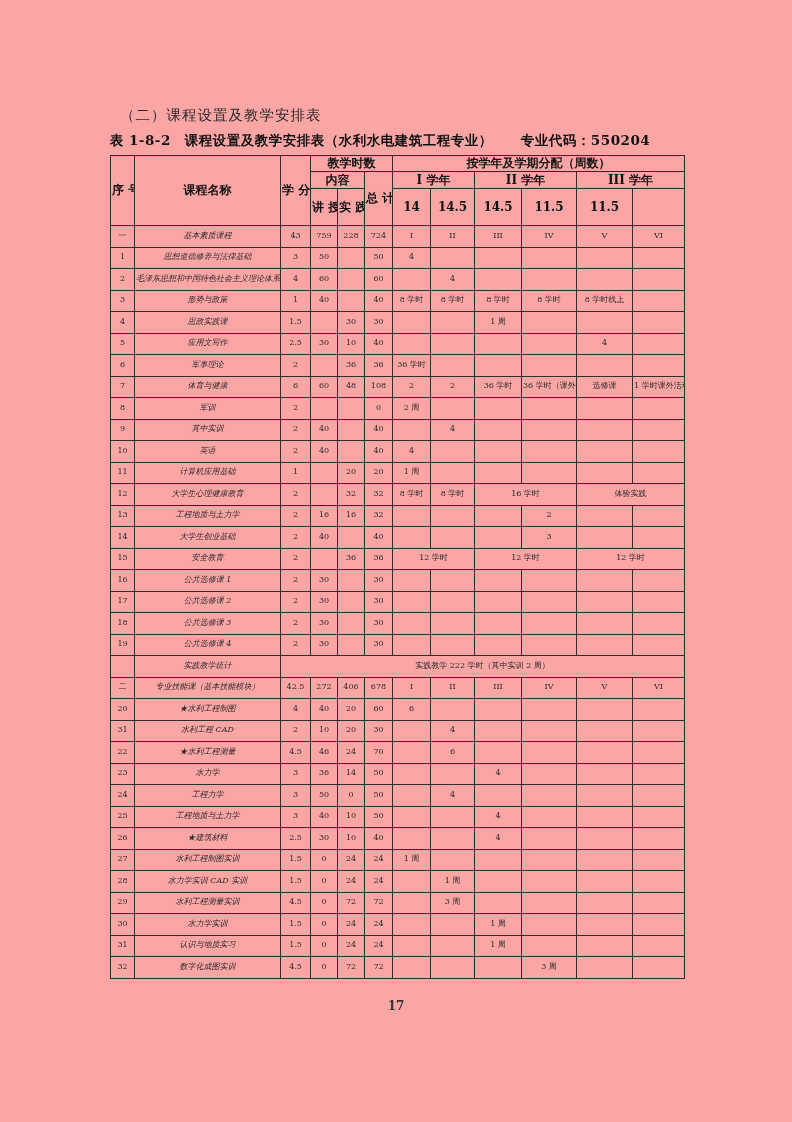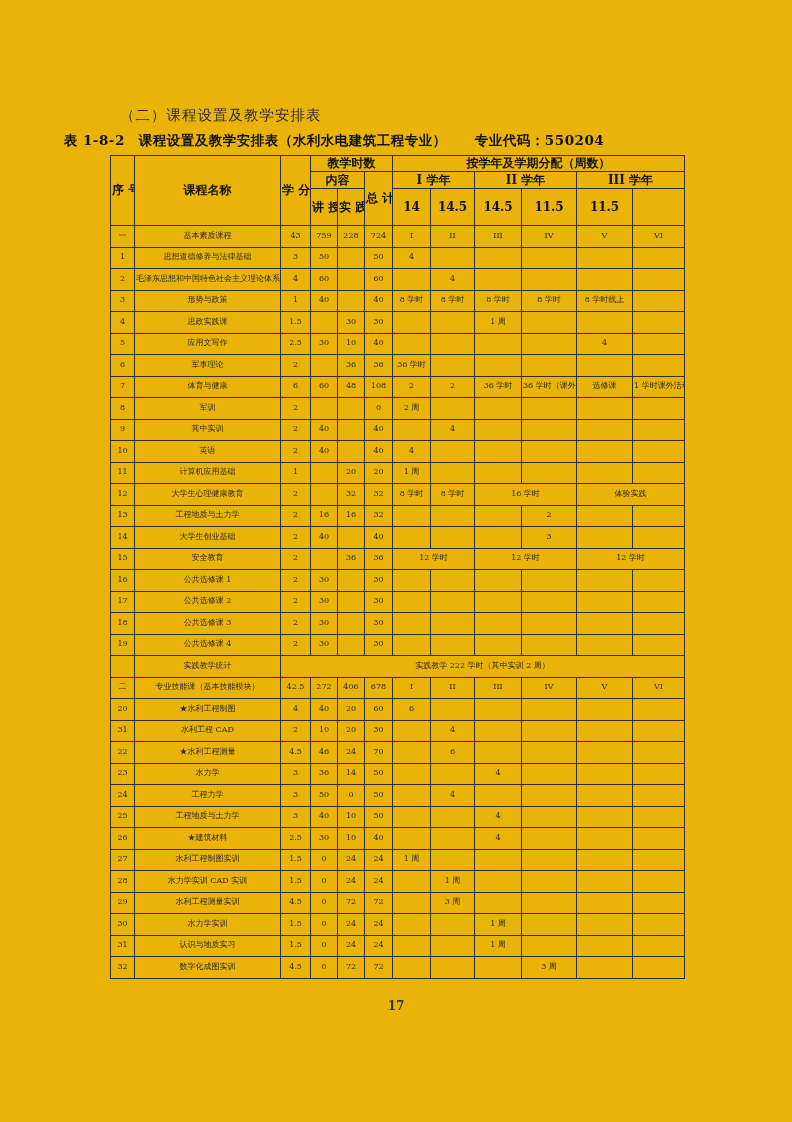--- a/index.html
+++ b/index.html
@@ -1,29 +1,30 @@
 <!DOCTYPE html>
 <html><head>
 <meta charset="utf-8">
 <style>
   html,body{margin:0;padding:0;}
   body{
     width:792px;height:1122px;background:#ffffff;
     font-family:"DejaVu Serif","Liberation Serif",serif;
     color:#222;position:relative;overflow:hidden;
   }
-  .page{position:absolute;inset:0;background:#eab308;}
+  .page{position:absolute;inset:0;background:#fca5a5;}
   .section-heading{
     position:absolute;left:120px;top:106px;
     font-size:14.5px;letter-spacing:1px;color:#2b2b2b;
   }
   .table-caption{
     position:absolute;left:0;top:132px;width:668px;
     text-align:center;font-size:13.5px;font-weight:bold;color:#111;
     letter-spacing:0.5px;
+    padding-left:46px;
   }
   table.curriculum{
     position:absolute;left:110px;top:155px;width:574px;
     border-collapse:collapse;table-layout:fixed;
   }
   table.curriculum th, table.curriculum td{
     border:1px solid #2e2e2e;
     padding:0 1px;
     text-align:center;vertical-align:middle;
     overflow:hidden;white-space:nowrap;
@@ -33,21 +34,21 @@
     line-height:1.2;
   }
   .hrow1 th{height:15px;}
   .hrow2 th{height:16px;}
   .hrow3 th{height:36px;}
   th.v{white-space:pre-line;line-height:1.15;}
   table.curriculum tbody td{
     height:20.5px;
     font-size:8px;color:#2a2a2a;line-height:1.1;
   }
-  td.name-cell{text-align:left;padding-left:6px;}
+  td.name-cell{text-align:left;padding-left:6px;font-style:italic;}
   td.xs{font-size:5.5px;}
   .page-number{
     position:absolute;left:0;top:999px;width:792px;
     text-align:center;font-size:12px;font-weight:bold;color:#333;
   }
 </style>
 </head>
 <body>
 
 <div class="page">

